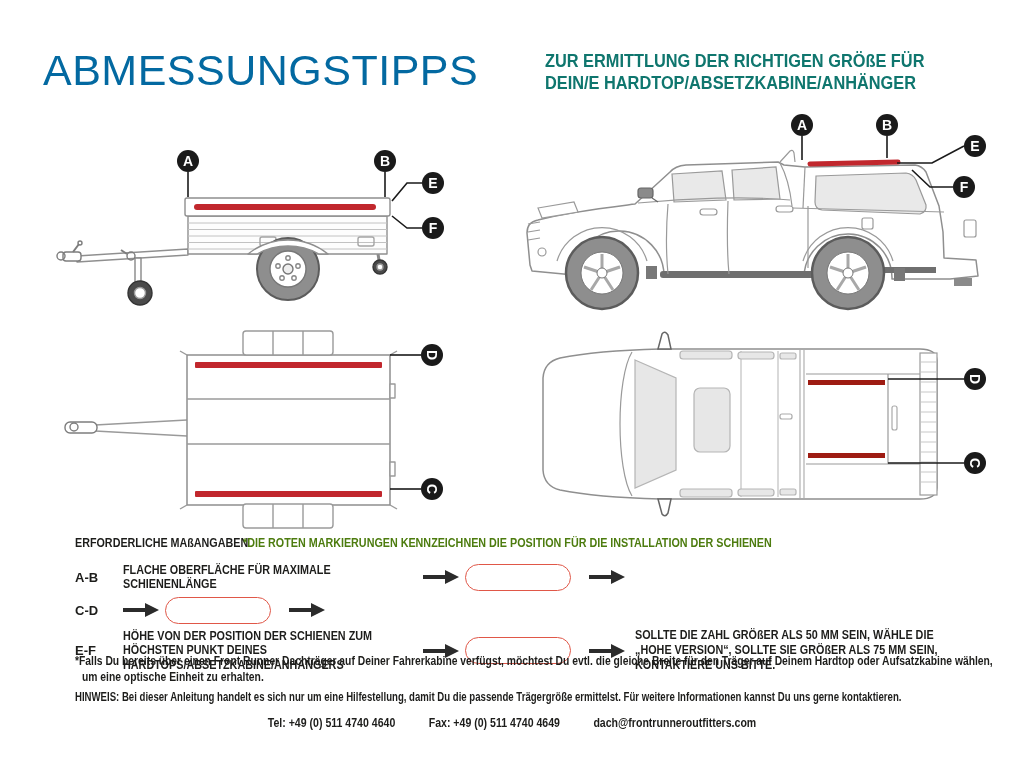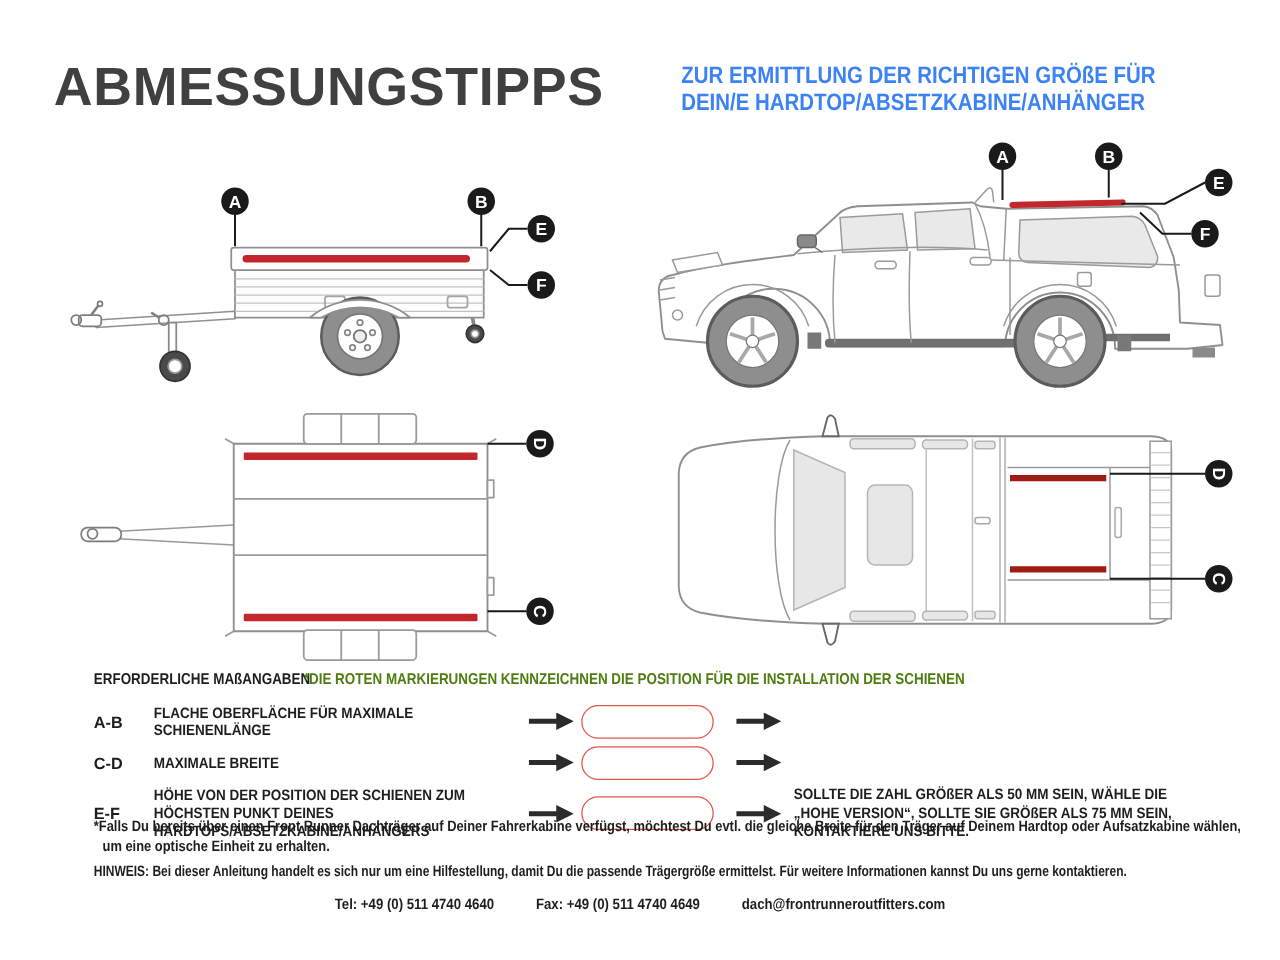--- a/index.html
+++ b/index.html
@@ -1,21 +1,21 @@
 <!DOCTYPE html>
 <html><head>
 <meta charset="utf-8">
 <style>
   html,body{margin:0;padding:0;background:#fff;}
   body{width:1024px;height:768px;position:relative;overflow:hidden;
        font-family:"Liberation Sans",sans-serif;color:#1d1d1b;}
   .abs{position:absolute;}
   
-  .title{left:43px;top:46px;font-size:43px;font-weight:700;letter-spacing:.5px;color:#404040;white-space:nowrap;}
-  .subtitle{left:545px;top:50px;font-size:19px;font-weight:700;line-height:1.18;color:#3b82f6;}
+  .title{left:43px;top:46px;font-size:43px;font-weight:400;letter-spacing:.5px;color:#0369a1;white-space:nowrap;}
+  .subtitle{left:545px;top:50px;font-size:19px;font-weight:700;line-height:1.18;color:#0f766e;}
   .cond{transform:scaleX(.86);transform-origin:0 50%;display:inline-block;white-space:nowrap;}
   .cond-wrap{transform:scaleX(.9);transform-origin:0 0;display:block;}
   
   .diag{position:absolute;}
   svg text.mk{font-family:"Liberation Sans",sans-serif;font-weight:bold;font-size:14px;fill:#fff;}
   
   .meas-head{left:75px;top:536px;width:900px;display:flex;align-items:flex-start;font-size:12.5px;font-weight:700;}
   .meas-head .h1{width:168px;flex:none;}
   .meas-head .h2{color:#4d7c0f;flex:1;}
   .rows{left:75px;top:562px;right:38px;display:flex;flex-direction:column;gap:3px;}
@@ -345,23 +345,20 @@
       </svg>
     <div class="oval"></div>
     <svg class="arrow arr2" width="36" height="14" viewBox="0 0 36 14">
         <rect x="0" y="5" width="23" height="4" fill="#2b2b2b"></rect>
         <polygon points="22,0 36,7 22,14" fill="#2b2b2b"></polygon>
       </svg>
   </div>
 
   <div class="row">
     <span class="lbl">C-D</span>
-    <span class="desc">
-        <span class="cond-wrap">MAXIMALE BREITE</span>
-      </span>
     <svg class="arrow" width="36" height="14" viewBox="0 0 36 14">
         <rect x="0" y="5" width="23" height="4" fill="#2b2b2b"></rect>
         <polygon points="22,0 36,7 22,14" fill="#2b2b2b"></polygon>
       </svg>
     <div class="oval"></div>
     <svg class="arrow arr2" width="36" height="14" viewBox="0 0 36 14">
         <rect x="0" y="5" width="23" height="4" fill="#2b2b2b"></rect>
         <polygon points="22,0 36,7 22,14" fill="#2b2b2b"></polygon>
       </svg>
   </div>

